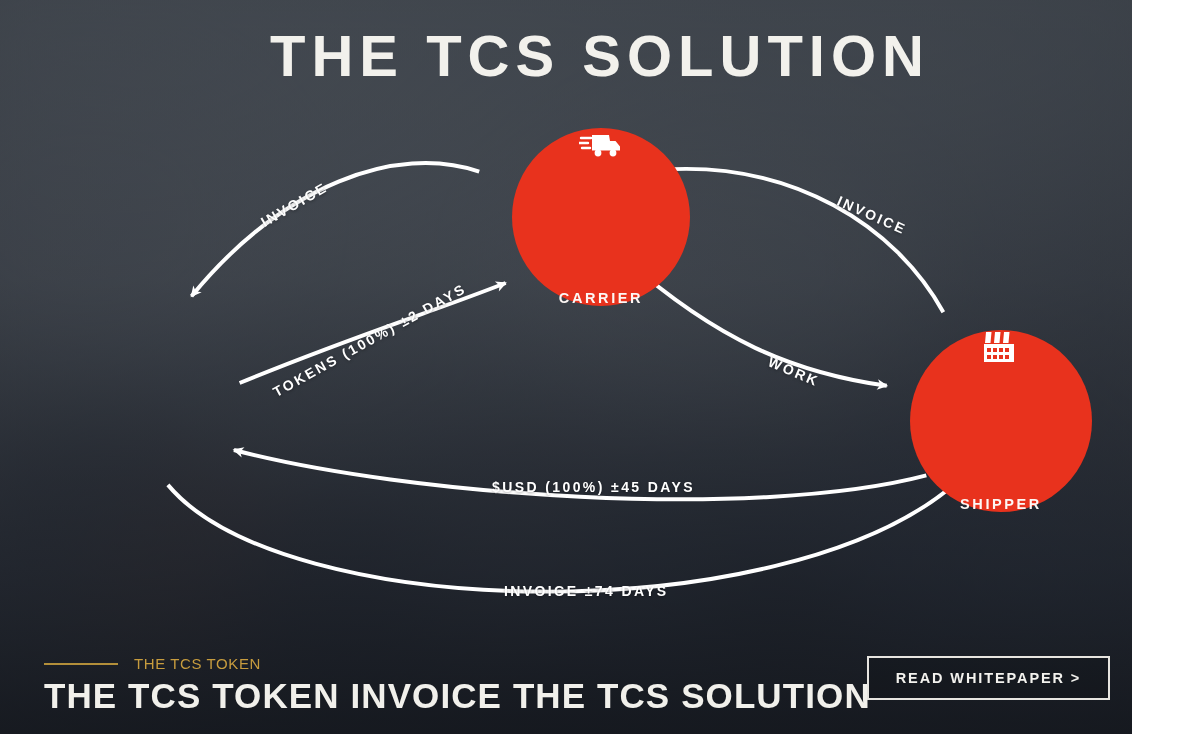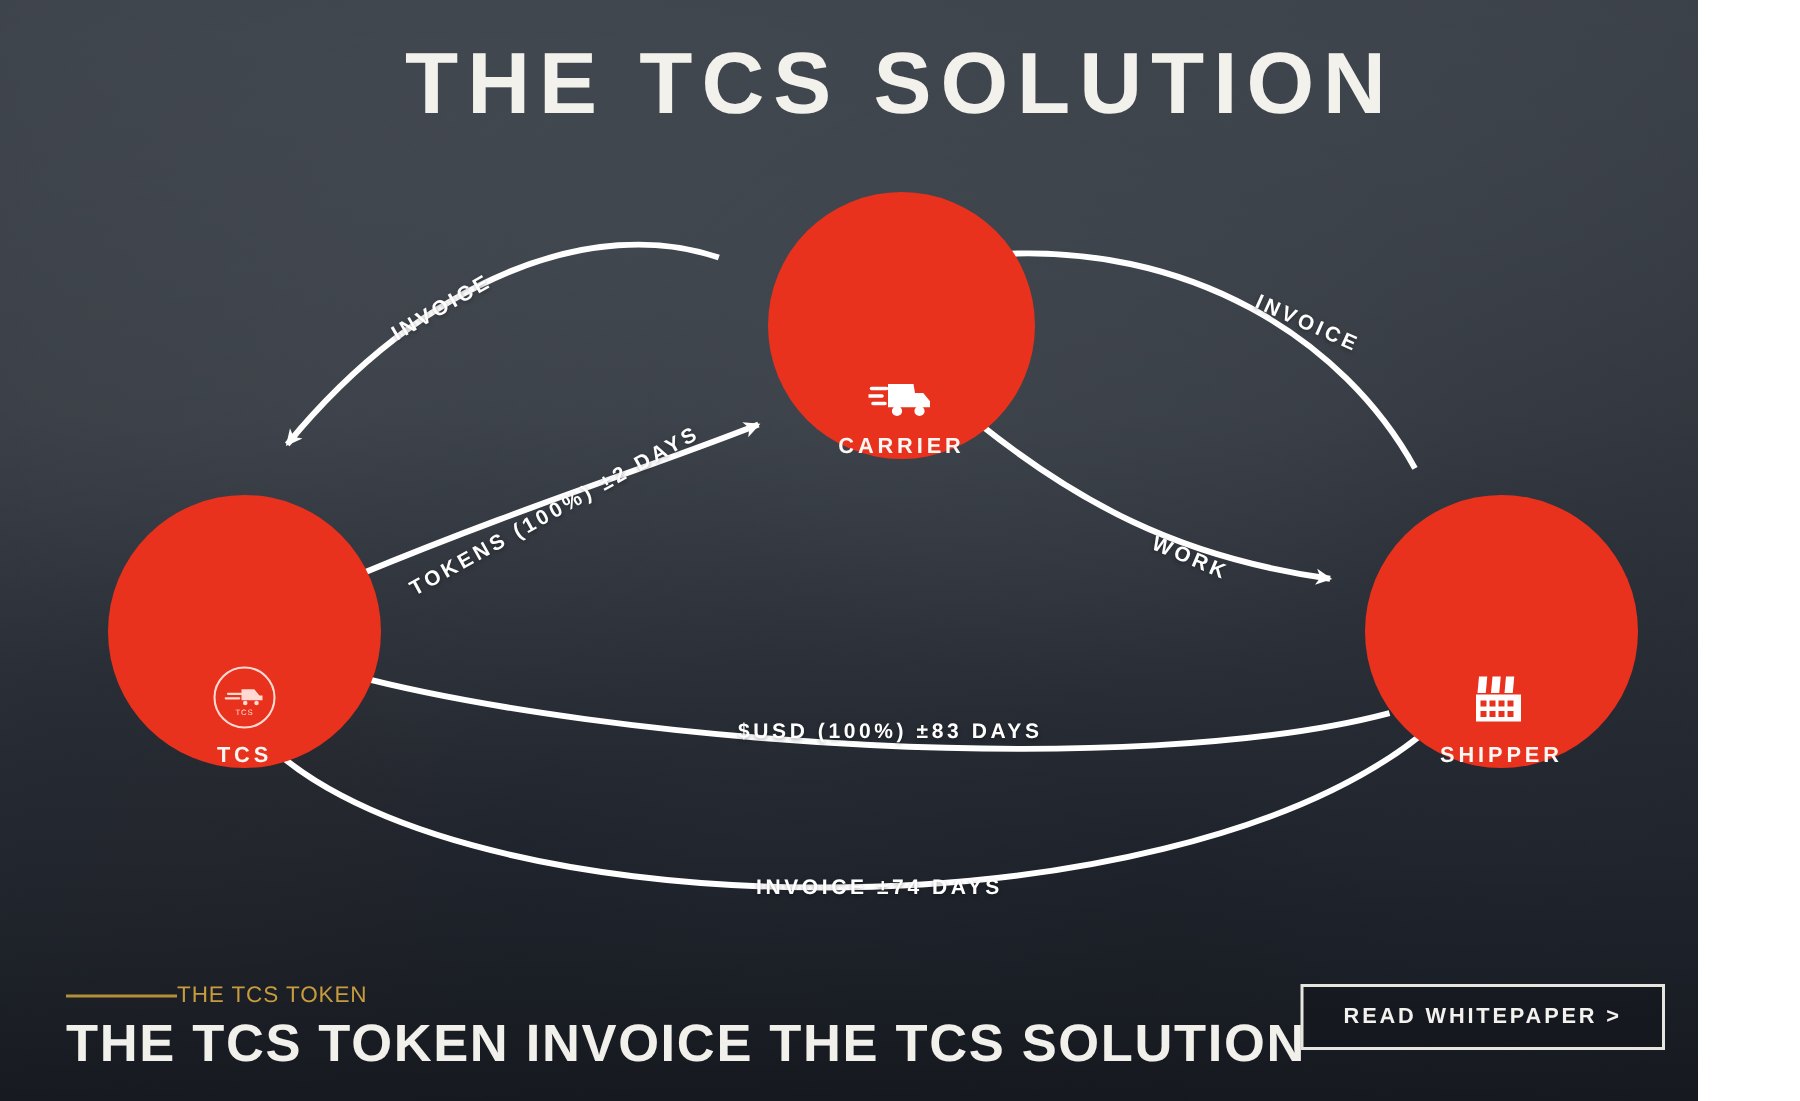--- a/index.html
+++ b/index.html
@@ -69,21 +69,21 @@
   #diagram { position: absolute; inset: 0; }
 
   
   .node {
     position: absolute;
     border-radius: 50%;
     background: #e8321d;
     display: flex;
     flex-direction: column;
     align-items: center;
-    justify-content: flex-end;
+    justify-content: space-between;
     color: #fff;
   }
   .node-label {
     font-size: 14.5px;
     font-weight: 700;
     letter-spacing: 2.6px;
     margin-top: 9px;
     color: #fdf7f4;
   }
   #node-tcs     { left: 72px;  top: 330px; width: 182px; height: 182px; }
@@ -100,21 +100,21 @@
     font-weight: 700;
     letter-spacing: 2.4px;
     white-space: nowrap;
     transform-origin: 0 50%;
     text-shadow: 0 1px 3px rgba(0,0,0,.35);
   }
 
   
   #footer { position: absolute; left: 44px; bottom: 18px; right: 26px; }
   #eyebrow-row {
-    display: flex; align-items: center; 
+    display: flex; align-items: center; gap: 16px;
     margin-bottom: 4px;
   }
   #eyebrow-dash { width: 74px; height: 2px; background: #b38f3a; }
   #eyebrow-text {
     color: #c79c3e; font-size: 15px; font-weight: 400;
     letter-spacing: .6px;
   }
   #footer-headline {
     color: #f1f0eb;
     font-size: 35px;
@@ -168,33 +168,20 @@
     <g fill="none" stroke="#ffffff" stroke-width="4.2" stroke-linecap="butt" marker-end="url(#ah)">
       <path d="M 508,182 C 420,152 300,196 203,314"></path>
       <path d="M 1000,331 C 950,240 840,170 700,180"></path>
       <path d="M 254,406 C 370,358 460,330 536,300"></path>
       <path d="M 664,276 C 760,360 840,395 940,409"></path>
       <path d="M 982,504 C 800,552 430,525 248,477"></path>
       <path d="M 178,514 C 300,660 830,670 1012,513"></path>
     </g>
   </svg>
 
-  <div class="node" id="node-tcs">
-    <span class="node-icon">
-      <svg width="44" height="44" viewBox="0 0 44 44">
-        <circle cx="22" cy="22" r="20" fill="none" stroke="#ffd9d2" stroke-width="1.4"></circle>
-        <path d="M11,19.5 h11 M9.5,22.5 h9" stroke="#ffd9d2" stroke-width="1.5" stroke-linecap="round"></path>
-        <path d="M20,16.5 h8.5 l3.5,4.2 h2 v3.2 h-14 z" fill="#ffd9d2"></path>
-        <circle cx="22.5" cy="25.6" r="1.5" fill="#ffd9d2"></circle>
-        <circle cx="30" cy="25.6" r="1.5" fill="#ffd9d2"></circle>
-        <text x="22" y="33.6" text-anchor="middle" fill="#ffd9d2" font-family="Liberation Sans, sans-serif" font-size="5.2" letter-spacing="0.5">TCS</text>
-      </svg>
-    </span>
-    <span class="node-label">TCS</span>
-  </div>
 
   <div class="node" id="node-carrier">
     <span class="node-icon">
       <svg width="44" height="32" viewBox="0 0 44 32">
         <path d="M2,10 h10 M0,15 h9 M3,20 h8" stroke="#ffffff" stroke-width="2.4" stroke-linecap="round"></path>
         <path d="M13,7 h17 l1,6 h5.5 l4.5,5.5 v4 h-28 z" fill="#ffffff"></path>
         <circle cx="19" cy="25" r="3.4" fill="#ffffff"></circle>
         <circle cx="34" cy="25" r="3.4" fill="#ffffff"></circle>
       </svg>
     </span>
@@ -224,21 +211,21 @@
   </div>
 
   <span class="edge-label" style="left:262px; top:215px; transform:rotate(-30deg);">INVOICE</span>
 
   <span class="edge-label" style="left:838px; top:192px; transform:rotate(24deg);">INVOICE</span>
 
   <span class="edge-label" style="left:274px; top:385px; transform:rotate(-29deg);">TOKENS (100%) ±2 DAYS</span>
 
   <span class="edge-label" style="left:769px; top:353px; transform:rotate(23deg);">WORK</span>
 
-  <span class="edge-label" style="left:492px; top:479px;">$USD (100%) ±83 DAYS</span>
+  <span class="edge-label" style="left:492px; top:479px;">$USD (100%) ±45 DAYS</span>
 
   <span class="edge-label" style="left:504px; top:583px;">INVOICE ±74 DAYS</span>
 
   <div id="footer">
     <div id="eyebrow-row">
       <span id="eyebrow-dash"></span>
       <span id="eyebrow-text">THE TCS TOKEN</span>
     </div>
     <div id="footer-headline">THE TCS TOKEN INVOICE THE TCS SOLUTION</div>
   </div>

